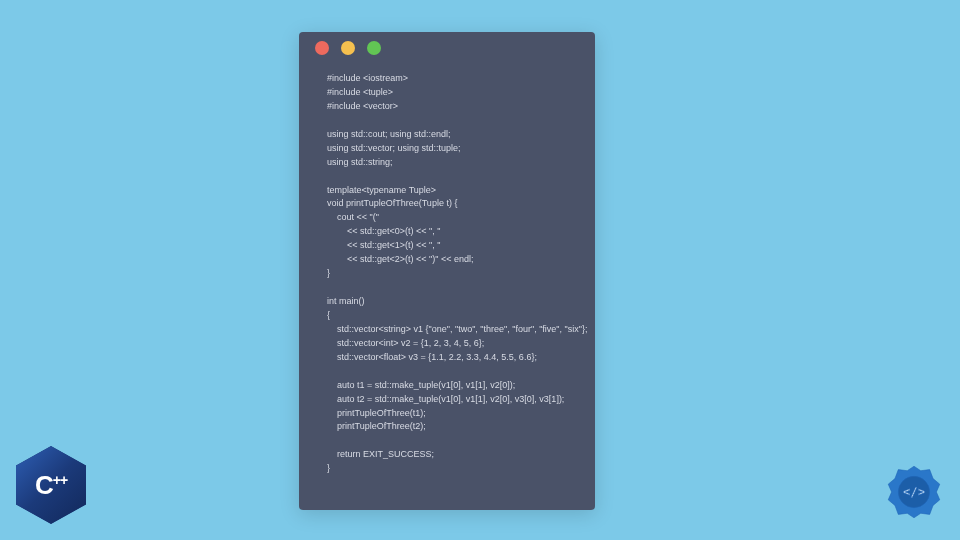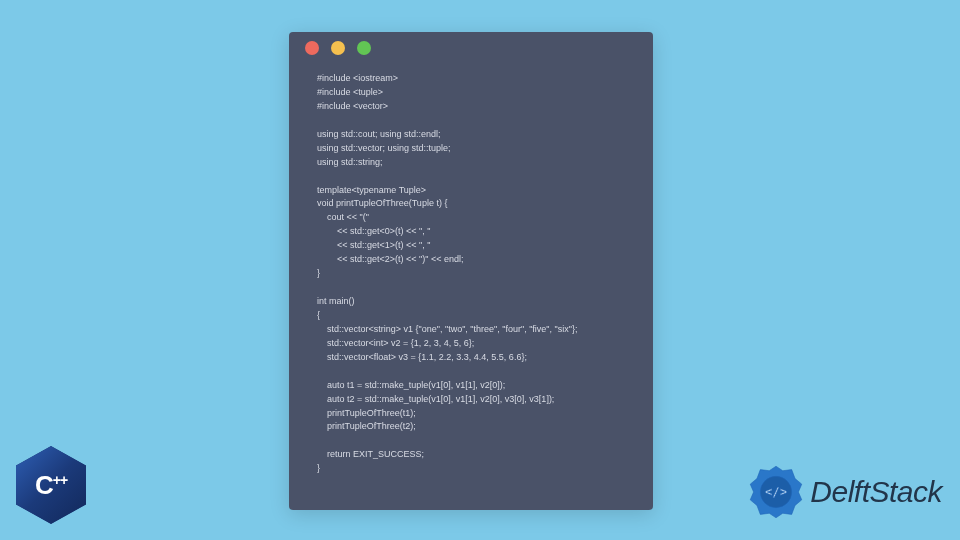--- a/index.html
+++ b/index.html
@@ -6,23 +6,23 @@
   body {
     width: 960px;
     height: 540px;
     background: #7cc9e8;
     position: relative;
     font-family: Arial, sans-serif;
     overflow: hidden;
   }
   .code-window {
     position: absolute;
-    left: 289px;
+    left: 299px;
     top: 32px;
-    width: 364px;
+    width: 296px;
     height: 478px;
     background: #4a5268;
     border-radius: 4px;
     box-shadow: 0 4px 20px rgba(0,0,0,0.15);
   }
   .titlebar {
     height: 32px;
     display: flex;
     align-items: center;
     padding-left: 16px;
@@ -147,14 +147,13 @@
 <div class="delft-logo">
   <div class="delft-gear">
     <svg class="gear-svg" viewBox="0 0 100 100">
       <g fill="#1f64b8" stroke="#1f64b8">
         <polygon points="50,4 62,12 78,10 84,26 96,36 90,50 96,64 84,74 78,90 62,88 50,96 38,88 22,90 16,74 4,64 10,50 4,36 16,26 22,10 38,12" fill="#2a77c9"></polygon>
         <circle cx="50" cy="50" r="28" fill="#1c5ea8"></circle>
         <text x="50" y="58" text-anchor="middle" font-size="22" font-family="monospace" fill="#cfe5f7" font-weight="bold">&lt;/&gt;</text>
       </g>
     </svg>
   </div>
-  <span class="delft-text">DelftStack</span>
 </div>
 
 </body></html>

